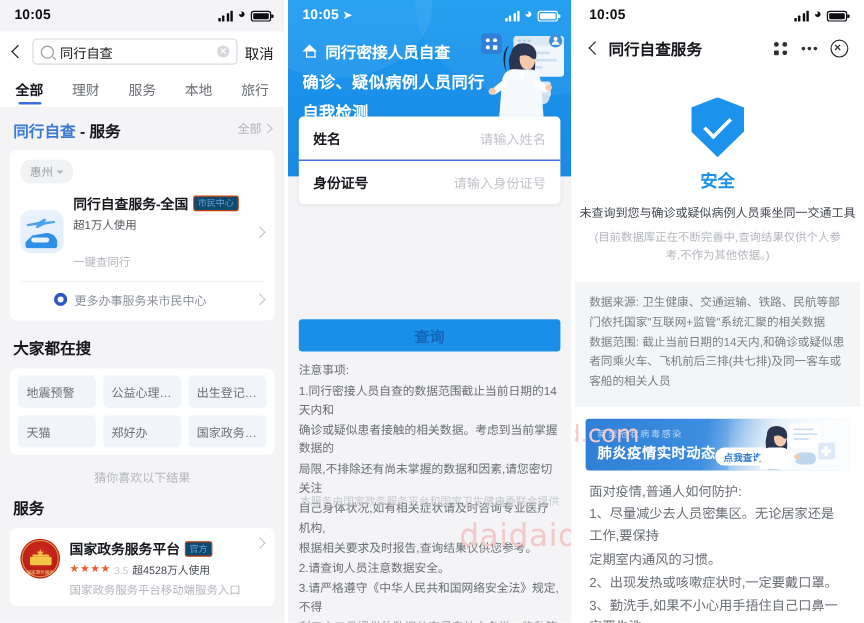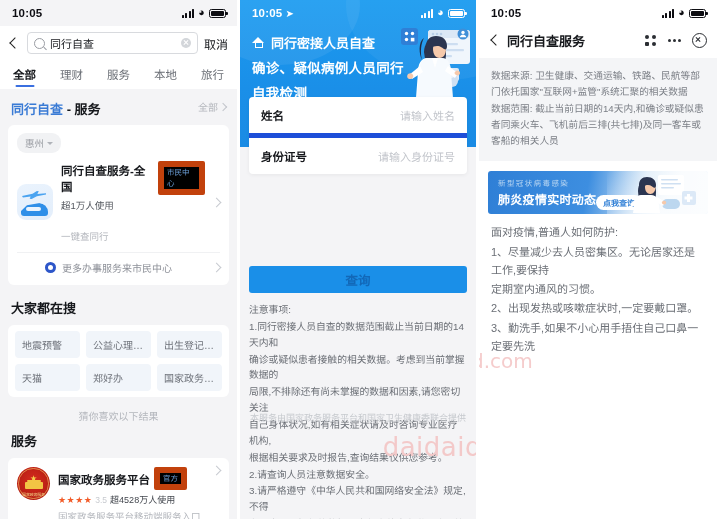--- a/index.html
+++ b/index.html
@@ -116,22 +116,22 @@
     position:absolute;left:4px;bottom:4px;width:27px;height:13px;
     background:#2f8fe8;border-radius:7px 9px 3px 3px;
     clip-path:polygon(0% 100%,0% 62%,22% 18%,70% 0%,100% 22%,100% 100%);
   }
   .svc-icon .train::after{
     content:"";position:absolute;left:5px;top:4px;width:15px;height:4px;background:#eaf3fd;border-radius:2px;
   }
   .svc-meta{flex:1;min-width:0;}
   .svc-title{font-size:11.5px;font-weight:bold;color:#16181c;display:flex;align-items:center;gap:4px;}
   .badge-ol{
-    font-size:7.5px;font-weight:normal;color:#6b9fd8;border:6px solid #c2410c;
-    border-radius:2px;padding:0 3px;line-height:11px;background:#000000;
+    font-size:7.5px;font-weight:normal;color:#6b9fd8;border:1px solid #c2410c;
+    border-radius:2px;padding:0 3px;line-height:11px;background:#0c4a6e;
   }
   .svc-sub{font-size:9.5px;color:#53575e;margin-top:3px;}
   .svc-sub2{font-size:9.5px;color:#b4b7bd;margin-top:17px;}
   .chev-g{width:6px;height:6px;border-right:1.3px solid #c7cad0;border-top:1.3px solid #c7cad0;transform:rotate(45deg);flex:0 0 6px;}
 
   .more-row{
     display:flex;align-items:center;gap:6px;border-top:1px solid #f0f1f3;
     margin-top:5px;padding:7px 0 6px 28px;
   }
   .blue-dot{
@@ -202,21 +202,21 @@
   .hero-title .l2,.hero-title .l3{
     color:#fff;font-size:13.5px;font-weight:bold;margin-top:5px;letter-spacing:.3px;
   }
   .illus{position:absolute;right:4px;top:22px;width:96px;height:92px;z-index:1;}
 
   .form-card{
     position:absolute;left:9px;right:9px;top:97px;background:#fff;border-radius:4px;z-index:3;
     box-shadow:0 1px 4px rgba(0,0,0,.06);
   }
   .f-row{display:flex;align-items:center;padding:10px 12px;}
-  .f-row + .f-row{border-top:5px solid #1d4ed8;}
+  .f-row + .f-row{border-top:1px solid #1d4ed8;}
   .f-label{font-size:11.5px;font-weight:bold;color:#16181c;width:70px;flex:0 0 70px;}
   .f-input{flex:1;text-align:right;font-size:11px;color:#c2c5cb;}
   .query-btn{
     margin:9px 9px 0;height:27px;border-radius:3px;background:#1a8fe8;
     display:flex;align-items:center;justify-content:center;
     color:#1268b8;font-size:12.5px;font-weight:bold;
   }
   .notice{padding:9px 9px 0;}
   .notice .nt{font-size:9.8px;color:#6b6f76;line-height:1.62;margin:0 0 1px;}
   .footer-note{
@@ -543,20 +543,26 @@
           </span>
         <span class="ic-more">
             <i></i>
             <i></i>
             <i></i>
           </span>
         <span class="ic-close"></span>
       </div>
     </div>
 
+    <div class="result">
+      <div class="shield"></div>
+      <div class="res-title">安全</div>
+      <div class="res-sub">未查询到您与确诊或疑似病例人员乘坐同一交通工具</div>
+      <div class="res-note">(目前数据库正在不断完善中,查询结果仅供个人参考,不作为其他依据。)</div>
+    </div>
 
     <div class="info-block">
       <p>数据来源: 卫生健康、交通运输、铁路、民航等部门依托国家"互联网+监管"系统汇聚的相关数据</p>
       <p>数据范围: 截止当前日期的14天内,和确诊或疑似患者同乘火车、飞机前后三排(共七排)及同一客车或客船的相关人员</p>
     </div>
 
     <div class="banner">
       <span class="wave"></span>
       <span class="bt1">新型冠状病毒感染</span>
       <span class="bt2">肺炎疫情实时动态</span>

